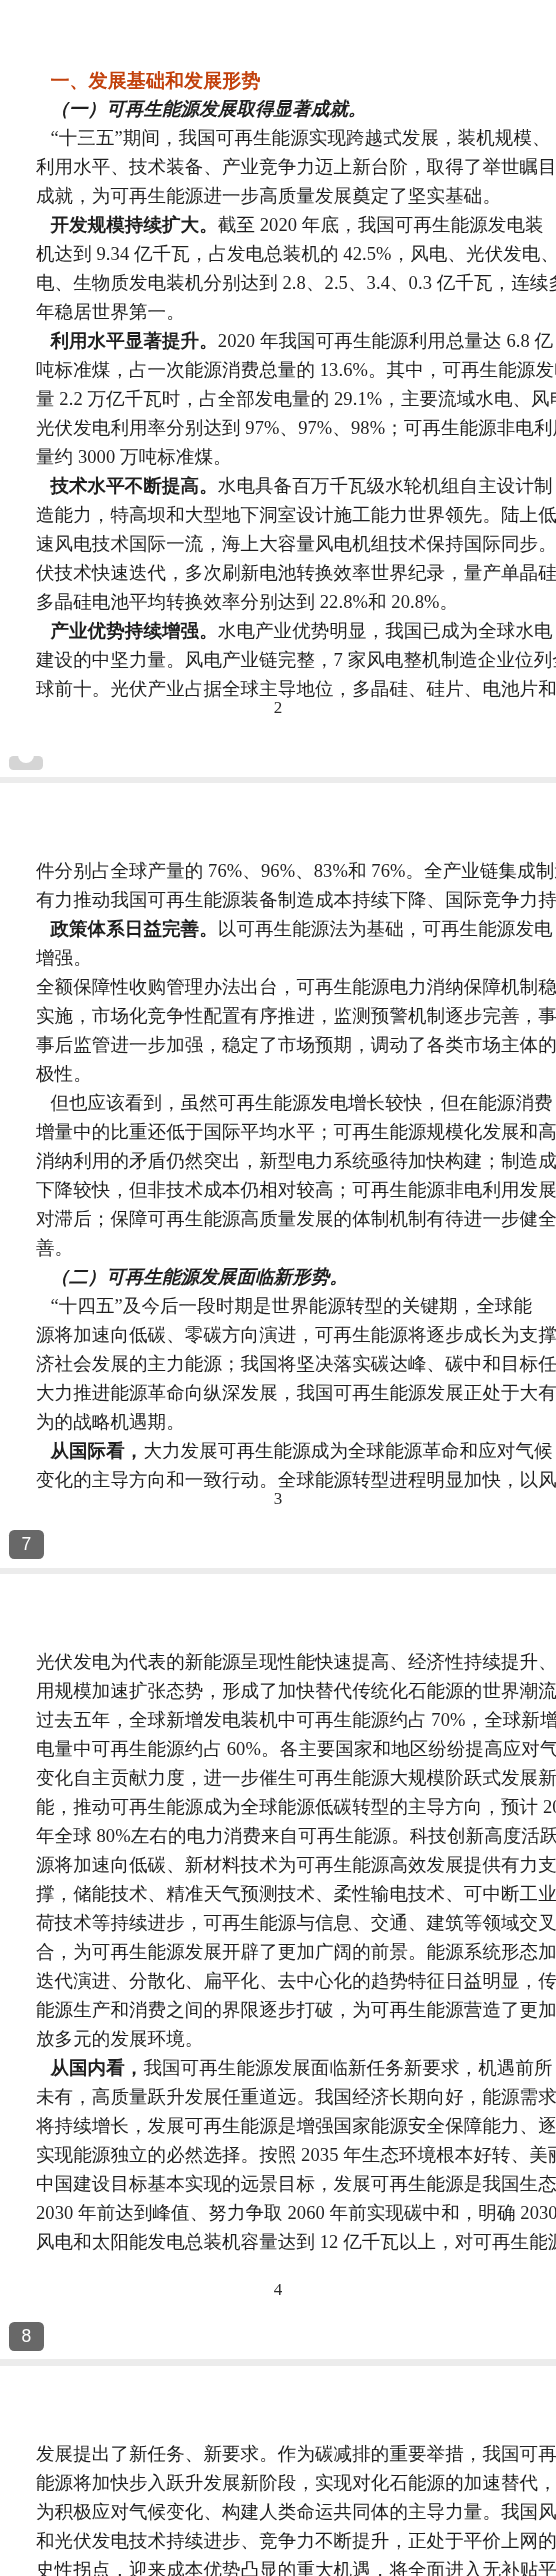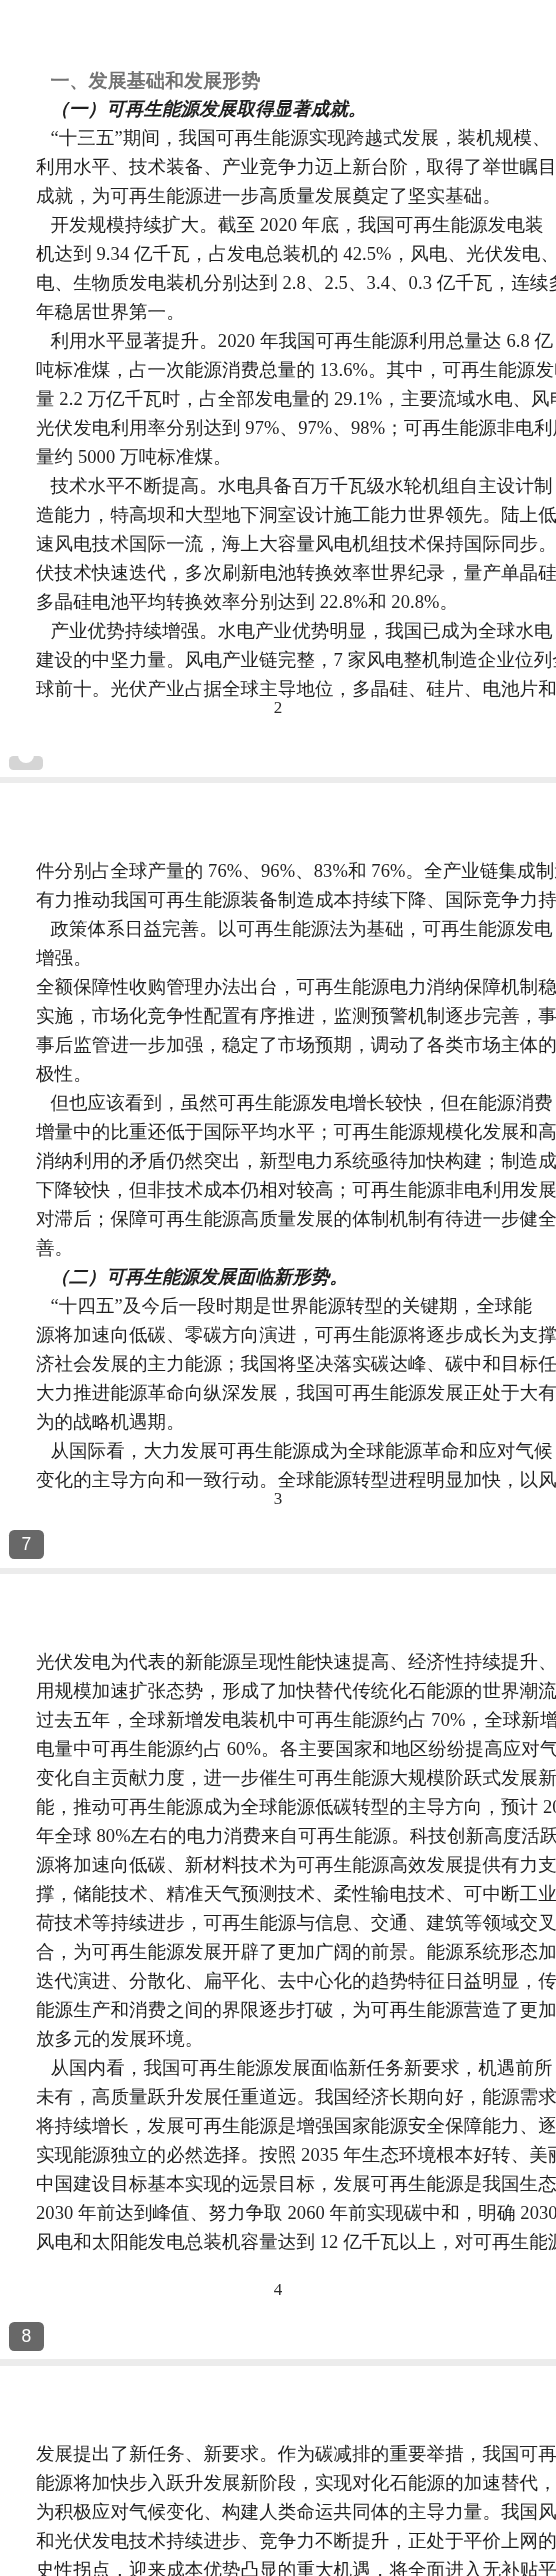--- a/index.html
+++ b/index.html
@@ -33,24 +33,24 @@
     line-height:29px;
     font-size:18.5px;
     white-space:nowrap;
     letter-spacing:0.1px;
   }
   .line.indent{padding-left:14.4px;}
   .line.h1{
     font-family:"Liberation Sans","DejaVu Sans",sans-serif;
     font-weight:700;
     font-size:19px;
-    color:#737373;
+    color:#c2410c;
   }
   .line.sub{font-weight:700;font-style:italic;}
-  .line b{font-weight:400;margin-top:44px;}
+  .line b{font-weight:700;margin-top:44px;}
   .footer{
     position:absolute;
     left:0;right:0;
     bottom:58px;
     height:23px;line-height:23px;
     text-align:center;
     font-size:17px;
     color:#2a2a2a;
   }
   .badge{
@@ -91,21 +91,21 @@
         <div class="line">利用水平、技术装备、产业竞争力迈上新台阶，取得了举世瞩目的</div>
         <div class="line">成就，为可再生能源进一步高质量发展奠定了坚实基础。</div>
         <div class="line indent"><b>开发规模持续扩大。</b>截至 2020 年底，我国可再生能源发电装</div>
         <div class="line">机达到 9.34 亿千瓦，占发电总装机的 42.5%，风电、光伏发电、水</div>
         <div class="line">电、生物质发电装机分别达到 2.8、2.5、3.4、0.3 亿千瓦，连续多</div>
         <div class="line">年稳居世界第一。</div>
         <div class="line indent"><b>利用水平显著提升。</b>2020 年我国可再生能源利用总量达 6.8 亿</div>
         <div class="line">吨标准煤，占一次能源消费总量的 13.6%。其中，可再生能源发电</div>
         <div class="line">量 2.2 万亿千瓦时，占全部发电量的 29.1%，主要流域水电、风电、</div>
         <div class="line">光伏发电利用率分别达到 97%、97%、98%；可再生能源非电利用</div>
-        <div class="line">量约 5000 万吨标准煤。</div>
+        <div class="line">量约 3000 万吨标准煤。</div>
         <div class="line indent"><b>技术水平不断提高。</b>水电具备百万千瓦级水轮机组自主设计制</div>
         <div class="line">造能力，特高坝和大型地下洞室设计施工能力世界领先。陆上低风</div>
         <div class="line">速风电技术国际一流，海上大容量风电机组技术保持国际同步。光</div>
         <div class="line">伏技术快速迭代，多次刷新电池转换效率世界纪录，量产单晶硅、</div>
         <div class="line">多晶硅电池平均转换效率分别达到 22.8%和 20.8%。</div>
         <div class="line indent"><b>产业优势持续增强。</b>水电产业优势明显，我国已成为全球水电</div>
         <div class="line">建设的中坚力量。风电产业链完整，7 家风电整机制造企业位列全</div>
         <div class="line">球前十。光伏产业占据全球主导地位，多晶硅、硅片、电池片和组</div>
       </div>
       <div class="footer">2</div>

